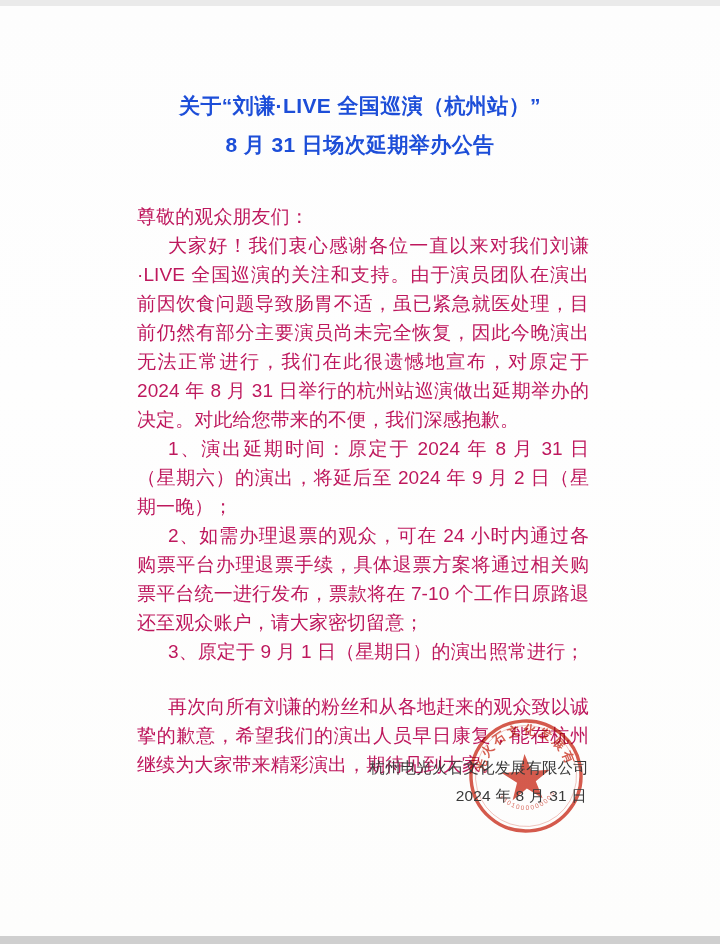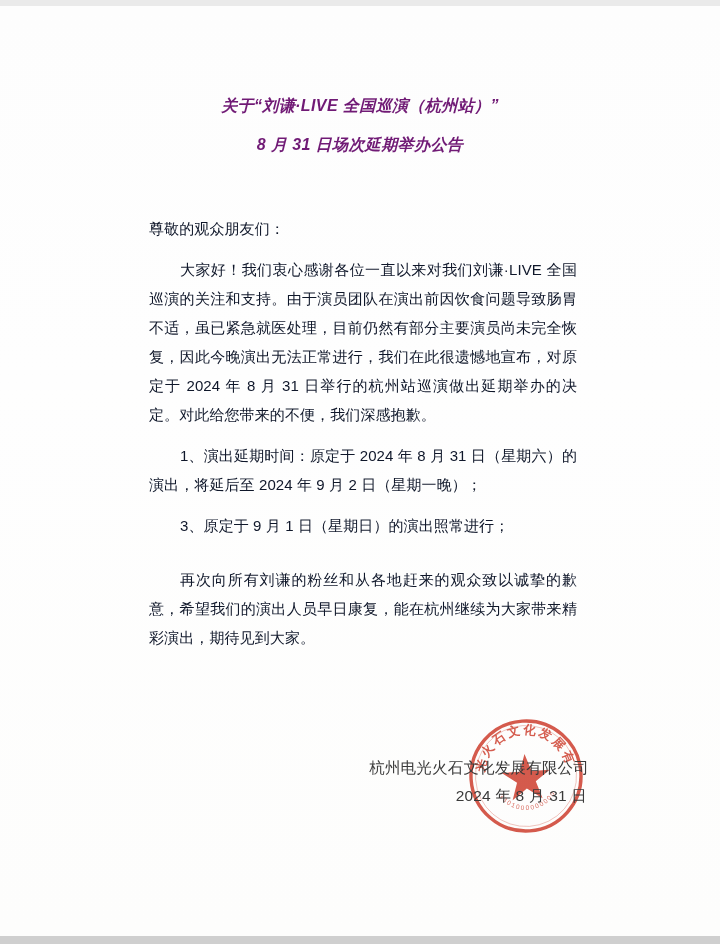--- a/index.html
+++ b/index.html
@@ -52,44 +52,43 @@
 
   
   .title-block {
     position: absolute;
     top: 80px;
     left: 60px;
     width: 600px;
     text-align: center;
   }
   .title-line {
-    font-size: 16px;
+    font-size: 21px;
     font-weight: bold;
-    color: #701a75;
+    color: #1d4ed8;
     letter-spacing: 0.4px;
     line-height: 39px;
     white-space: nowrap;
-    font-style: italic;
   }
 
   
   .body-block {
     position: absolute;
     top: 196px;
     left: 137px;
     width: 452px;
   }
   .para {
-    font-size: 15px;
-    color: #0f172a;
+    font-size: 19px;
+    color: #be185d;
     line-height: 29px;
     text-align: justify;
     text-justify: inter-ideograph;
     letter-spacing: 0.1px;
-    margin: 12px;
+    margin: 0;
   }
   .para.indent {
     text-indent: 31px;
   }
   .para.gap-top {
     margin-top: 26px;
     font-family: Liberation Serif, serif;
   }
 
   
@@ -138,20 +137,21 @@
 
   <div class="title-block">
     <div class="title-line">关于“刘谦·LIVE 全国巡演（杭州站）”</div>
     <div class="title-line">8 月 31 日场次延期举办公告</div>
   </div>
 
   <div class="body-block">
     <p class="para">尊敬的观众朋友们：</p>
     <p class="para indent">大家好！我们衷心感谢各位一直以来对我们刘谦·LIVE 全国巡演的关注和支持。由于演员团队在演出前因饮食问题导致肠胃不适，虽已紧急就医处理，目前仍然有部分主要演员尚未完全恢复，因此今晚演出无法正常进行，我们在此很遗憾地宣布，对原定于 2024 年 8 月 31 日举行的杭州站巡演做出延期举办的决定。对此给您带来的不便，我们深感抱歉。</p>
     <p class="para indent">1、演出延期时间：原定于 2024 年 8 月 31 日（星期六）的演出，将延后至 2024 年 9 月 2 日（星期一晚）；</p>
+    <p class="para indent">2、如需办理退票的观众，可在 24 小时内通过各购票平台办理退票手续，具体退票方案将通过相关购票平台统一进行发布，票款将在 7-10 个工作日原路退还至观众账户，请大家密切留意；</p>
     <p class="para indent">3、原定于 9 月 1 日（星期日）的演出照常进行；</p>
     <p class="para indent gap-top">再次向所有刘谦的粉丝和从各地赶来的观众致以诚挚的歉意，希望我们的演出人员早日康复，能在杭州继续为大家带来精彩演出，期待见到大家。</p>
   </div>
 
   <div class="seal">
     <svg viewBox="0 0 120 120" width="120" height="120" xmlns="http://www.w3.org/2000/svg">
       <defs>
         <path id="arcTop" d="M 18,60 A 42,42 0 0 1 102,60" fill="none"></path>
         <path id="arcBottom" d="M 26,60 A 34,34 0 0 0 94,60" fill="none"></path>
       </defs>

